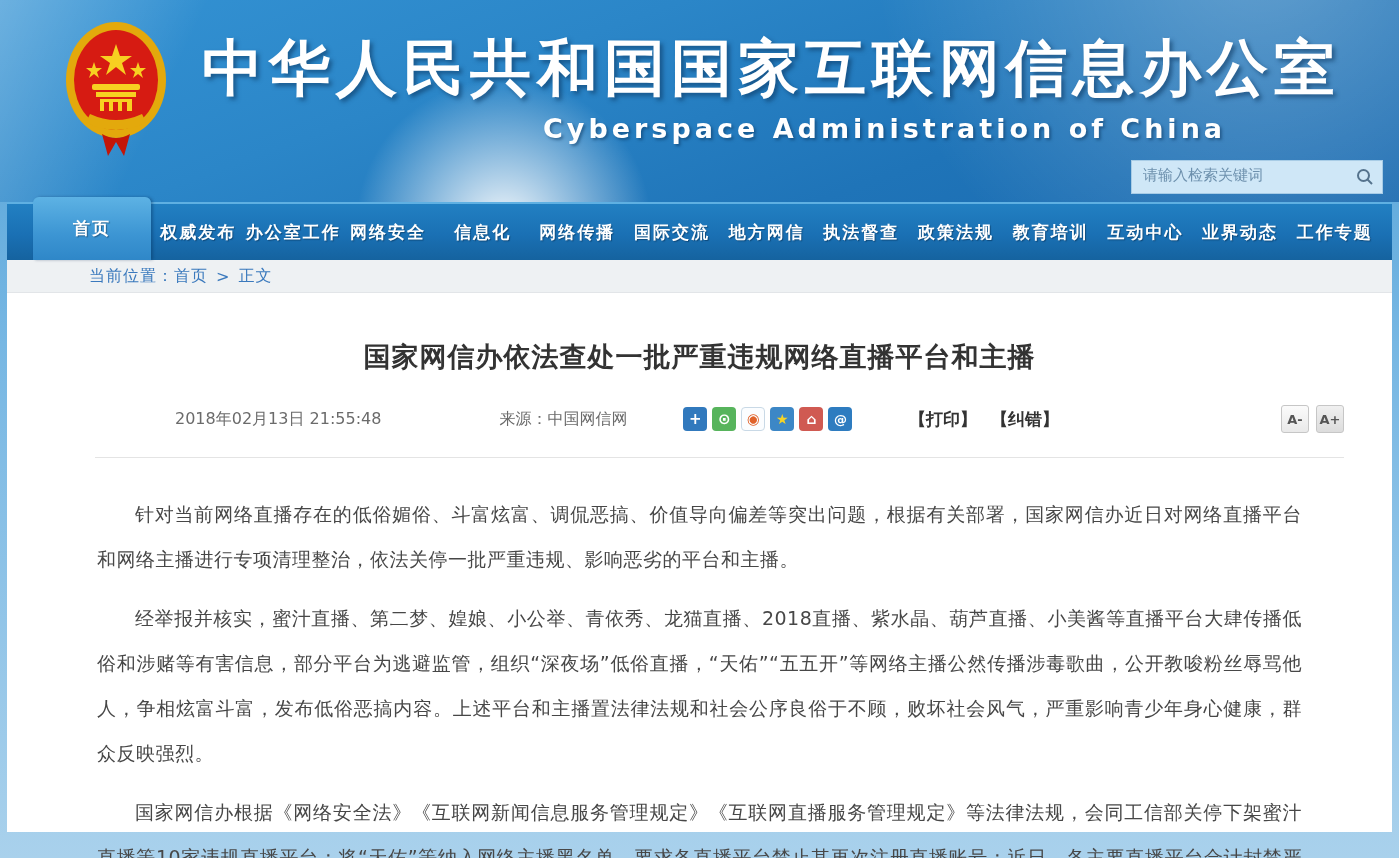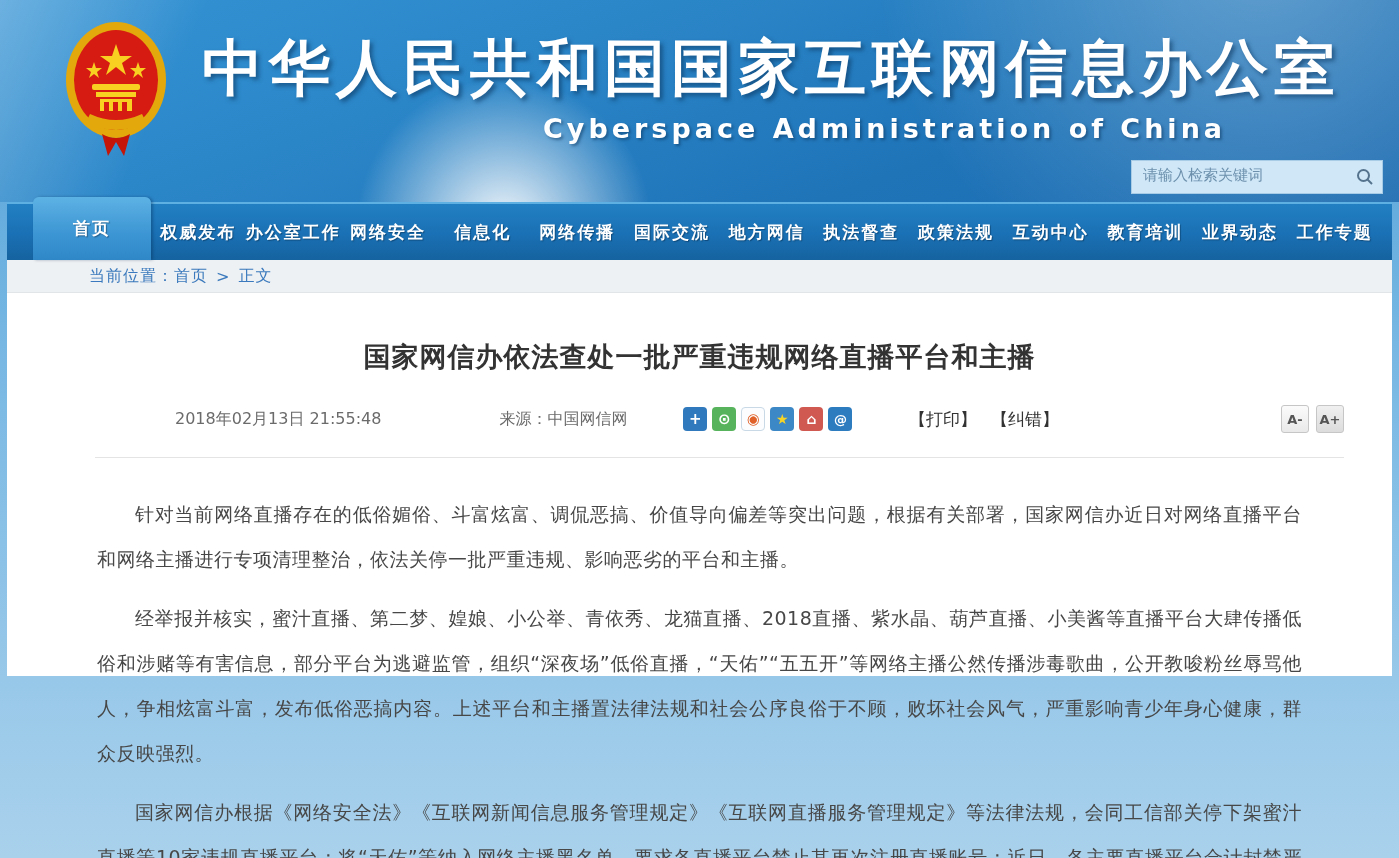--- a/index.html
+++ b/index.html
@@ -67,40 +67,40 @@
   
   .breadcrumb {
     height:33px; background:#eef1f3; border-bottom:1px solid #e2e5e8;
     display:flex; align-items:center; padding-left:82px;
     font-size:16px; color:#3a79bd; letter-spacing:1px;
   }
   .breadcrumb a { color:#3a79bd; text-decoration:none; cursor:pointer; }
   .breadcrumb .sep { margin:0 8px; color:#3a79bd; }
 
   
-  .content { background:#ffffff; height:383px; padding-top:46px; }
+  .content { background:#ffffff; height:539px; padding-top:46px; }
   .article-title {
     text-align:center; color:#333333; font-size:27px; font-weight:bold;
     letter-spacing:1px;
   }
   .meta-wrap { margin:30px 48px 16px 88px; border-bottom:1px solid #e4e4e4; padding-bottom:24px; }
   .meta { display:flex; align-items:center; padding-left:80px; font-size:16px; color:#6b6b6b; }
   .meta .source { margin-left:118px; }
   .share { display:flex; gap:5px; margin-left:56px; }
   .share-icon {
     width:24px; height:24px; border-radius:4px; display:flex; align-items:center; justify-content:center;
     font-size:15px; font-weight:bold; color:#ffffff; cursor:pointer;
   }
   .si-plus   { background:#3179bd; }
   .si-wechat { background:#57b45c; }
   .si-weibo  { background:#fbfdff; border:1px solid #c9d9e6; color:#e0622a; }
   .si-qzone  { background:#3c87c6; color:#f5d327; font-size:14px; }
   .si-renren { background:#d05a52; font-size:14px; }
   .si-tqq    { background:#2e7cc0; font-size:13px; }
-  .print-correct { margin-left:auto; display:flex; gap:14px; color:#333333; font-size:17px; font-weight:normal; }
+  .print-correct { margin-left:auto; display:flex; gap:14px; color:#333333; font-size:17px; font-weight:bold; }
   .print-correct span { cursor:pointer; }
   .font-btns { margin-left:222px; display:flex; gap:7px; }
   .font-btn {
     width:28px; height:28px; border:1px solid #c6c6c6; border-radius:3px;
     background:linear-gradient(180deg,#fbfbfb,#e9e9e9); color:#555555;
     font-size:13px; font-weight:bold; display:flex; align-items:center; justify-content:center; cursor:pointer;
   }
   .font-btn.plus { background:linear-gradient(180deg,#f0f0f0,#dcdcdc); }
 
   .article-body { margin:34px 90px 0 90px; }
@@ -149,22 +149,22 @@
       <a class="nav-item active">首页</a>
       <a class="nav-item">权威发布</a>
       <a class="nav-item">办公室工作</a>
       <a class="nav-item">网络安全</a>
       <a class="nav-item">信息化</a>
       <a class="nav-item">网络传播</a>
       <a class="nav-item">国际交流</a>
       <a class="nav-item">地方网信</a>
       <a class="nav-item">执法督查</a>
       <a class="nav-item">政策法规</a>
+      <a class="nav-item">教育培训</a>
       <a class="nav-item">互动中心</a>
-      <a class="nav-item">教育培训</a>
       <a class="nav-item">业界动态</a>
       <a class="nav-item">工作专题</a>
     </div>
 
     <div class="breadcrumb">
       <span>当前位置：</span>
       <a>首页</a>
       <span class="sep">&gt;</span>
       <a>正文</a>
     </div>

